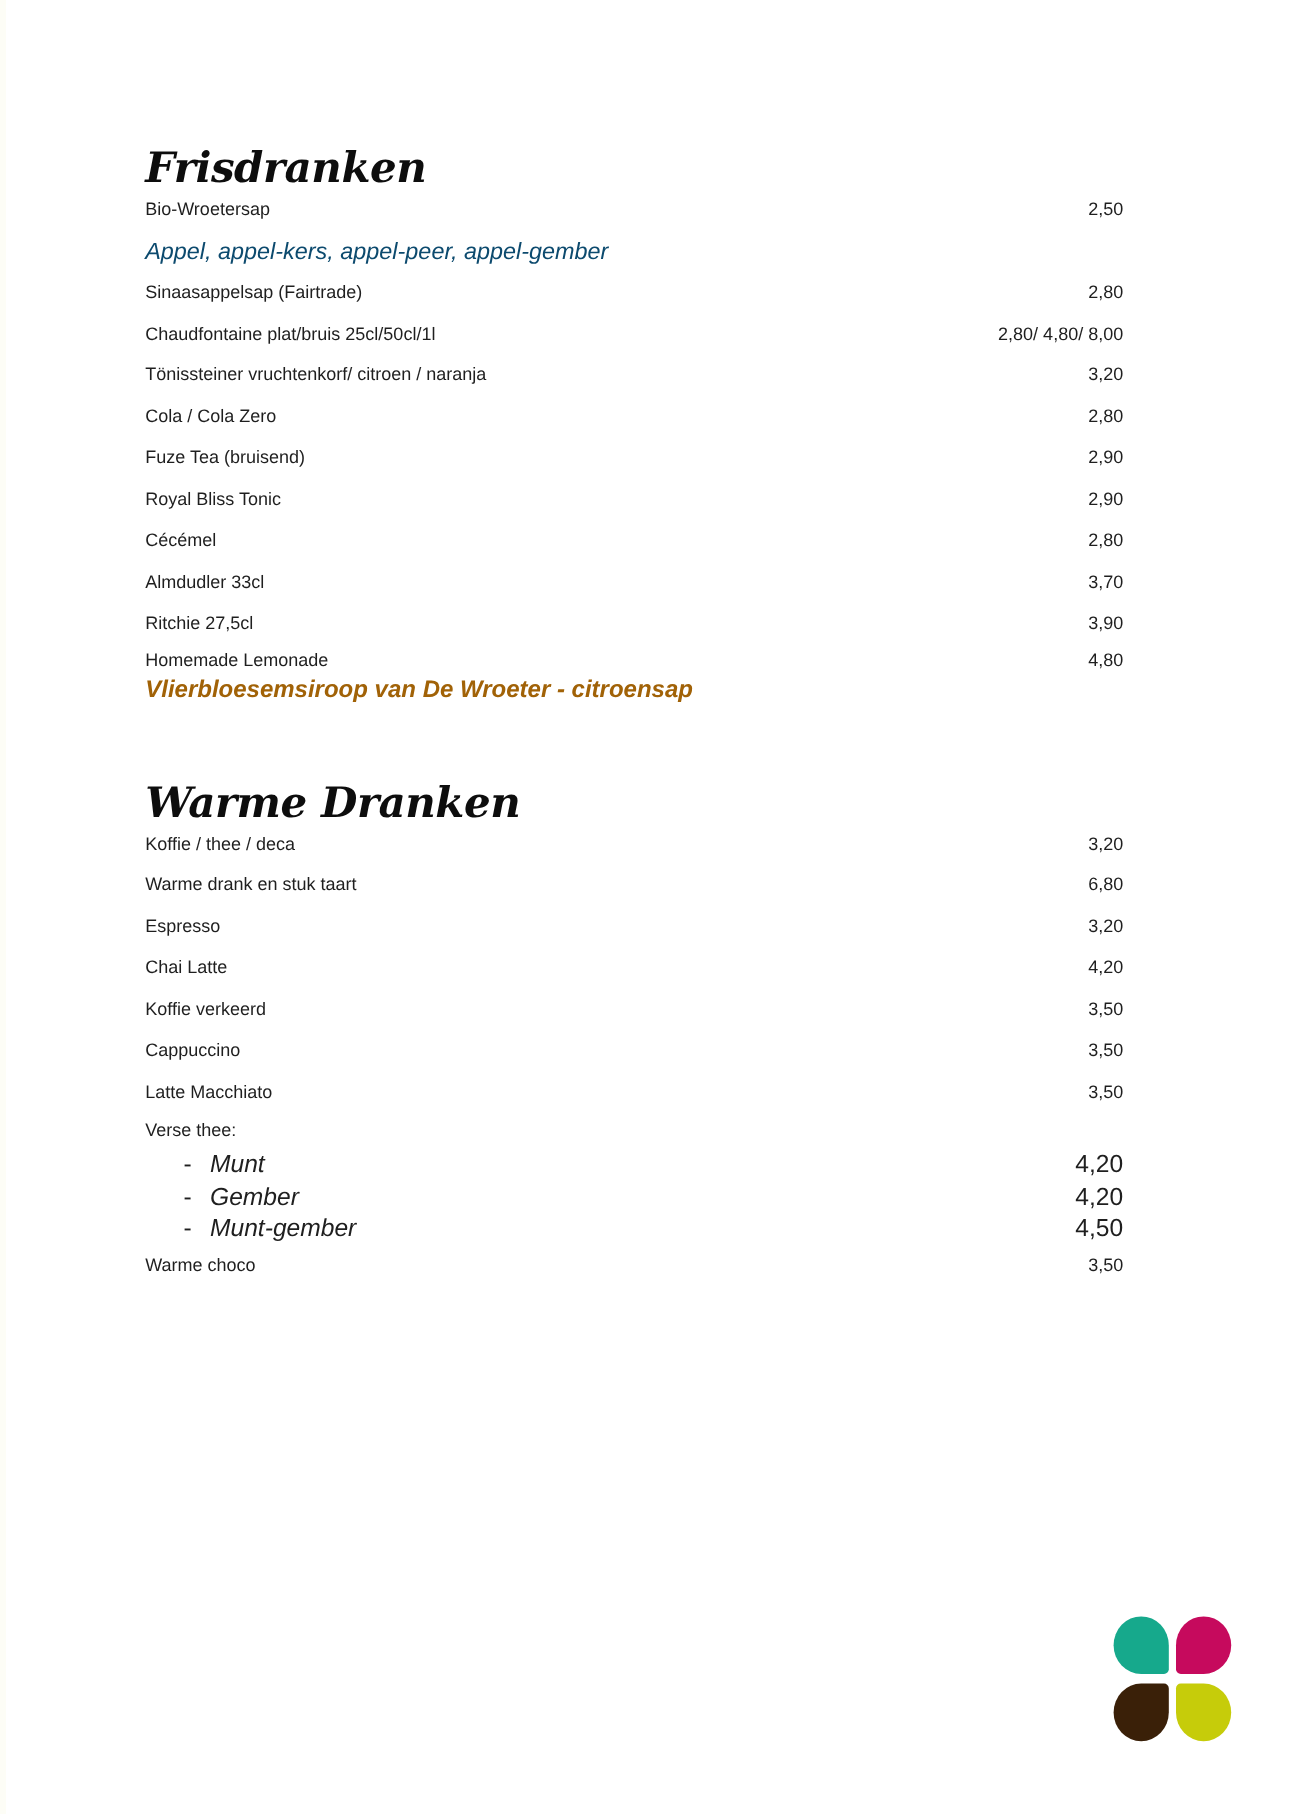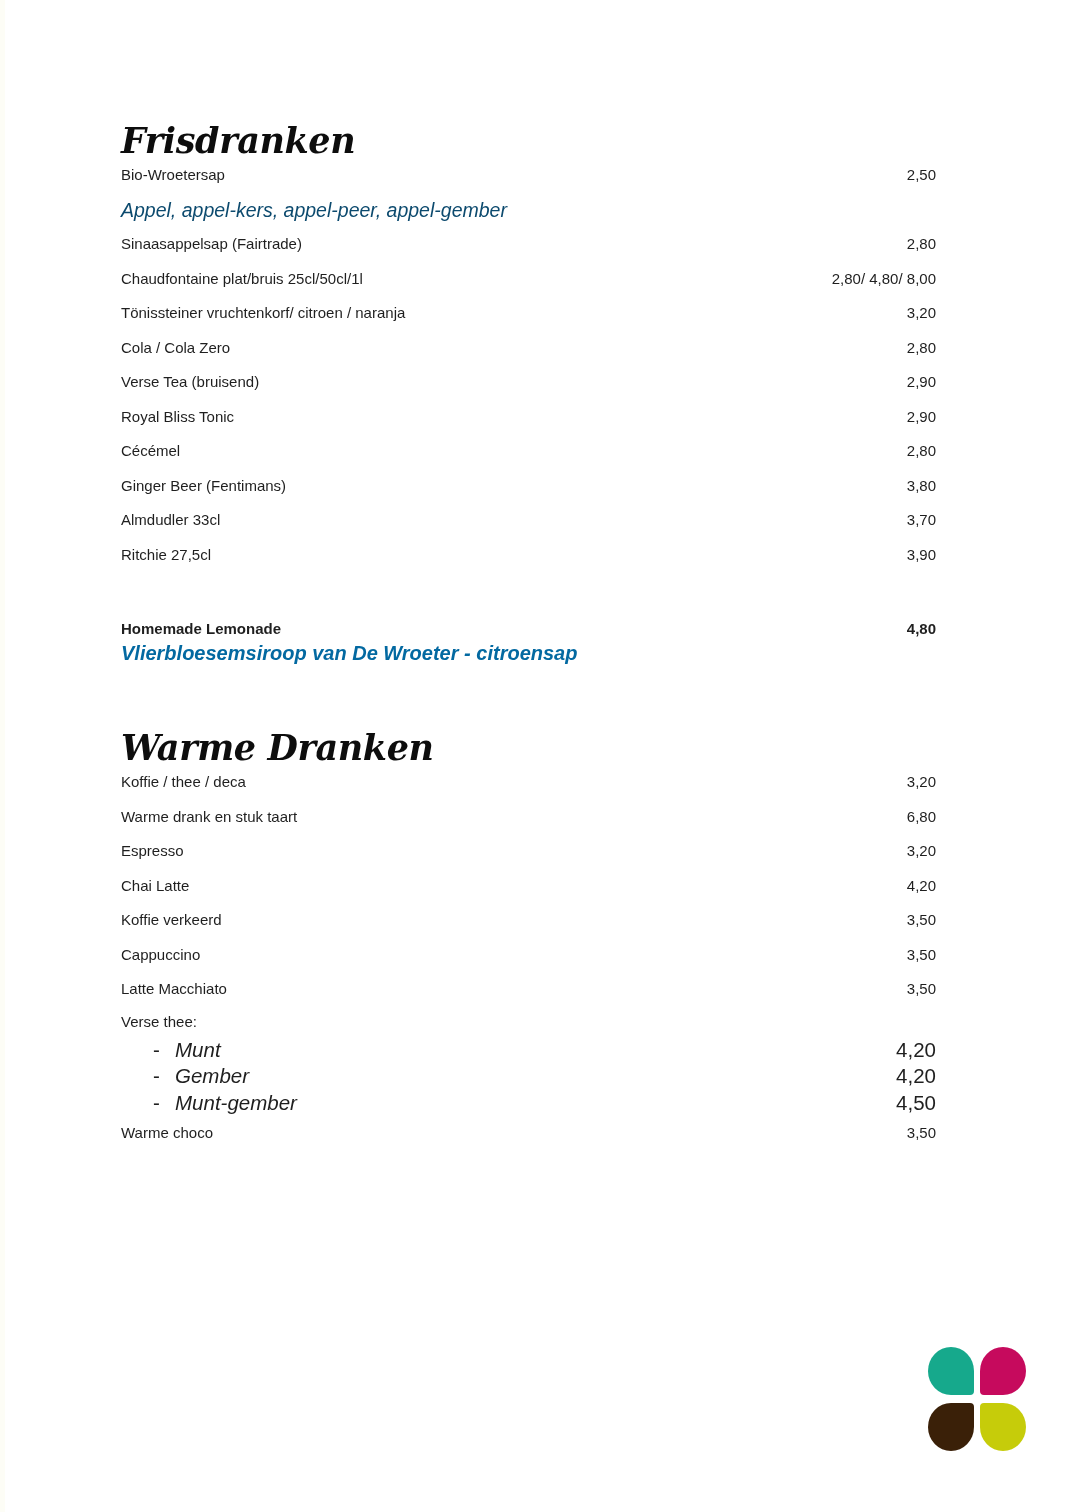--- a/index.html
+++ b/index.html
@@ -66,30 +66,29 @@
 
   .note {
     font-size: 19.5px;
     font-style: italic;
     color: #0c4a6e;
     line-height: 34.5px;
     white-space: nowrap;
   }
 
   .row.strong {
-    font-weight: bold;
+    font-weight: normal;
     line-height: 25px;
-    margin-top: 44px;
   }
   .subtitle-strong {
     font-weight: bold;
     font-style: italic;
     font-size: 20px;
     line-height: 25px;
-    color: #0369a1;
+    color: #a16207;
     white-space: nowrap;
   }
 
   .sub-row {
     display: flex;
     align-items: baseline;
     justify-content: space-between;
     font-size: 20.5px;
     line-height: 26.5px;
     color: #1f1f1f;
@@ -176,38 +175,34 @@
         <span class="label">Tönissteiner vruchtenkorf/ citroen / naranja</span>
         <span class="price">3,20</span>
       </div>
 
       <div class="row">
         <span class="label">Cola / Cola Zero</span>
         <span class="price">2,80</span>
       </div>
 
       <div class="row">
-        <span class="label">Verse Tea (bruisend)</span>
+        <span class="label">Fuze Tea (bruisend)</span>
         <span class="price">2,90</span>
       </div>
 
       <div class="row">
         <span class="label">Royal Bliss Tonic</span>
         <span class="price">2,90</span>
       </div>
 
       <div class="row">
         <span class="label">Cécémel</span>
         <span class="price">2,80</span>
       </div>
 
-      <div class="row">
-        <span class="label">Ginger Beer (Fentimans)</span>
-        <span class="price">3,80</span>
-      </div>
 
       <div class="row">
         <span class="label">Almdudler 33cl</span>
         <span class="price">3,70</span>
       </div>
 
       <div class="row">
         <span class="label">Ritchie 27,5cl</span>
         <span class="price">3,90</span>
       </div>

